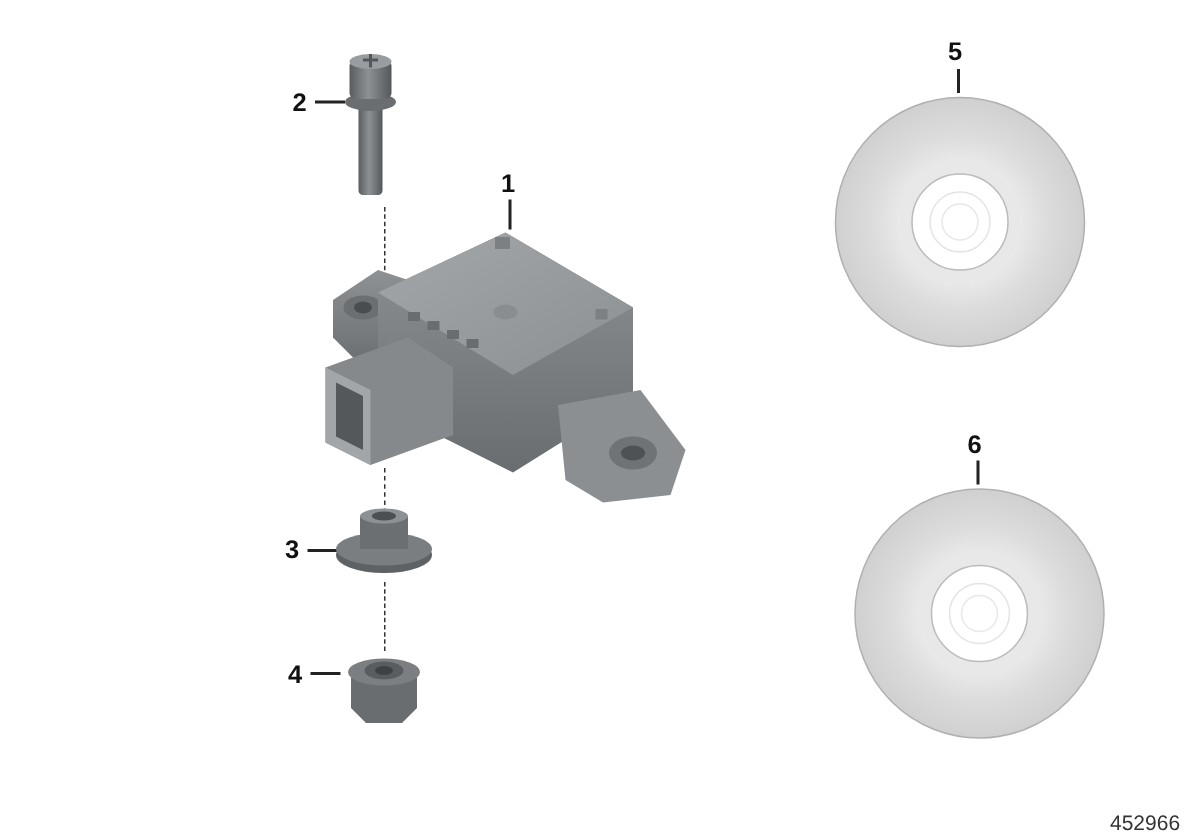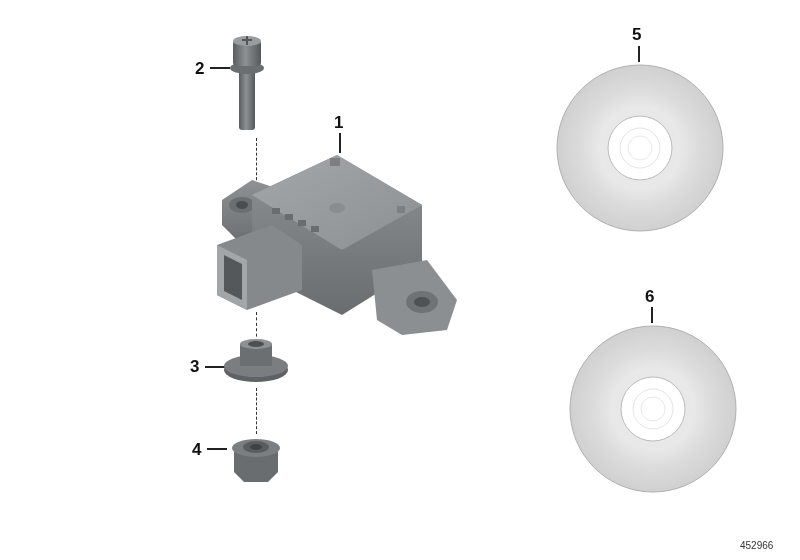--- a/index.html
+++ b/index.html
@@ -1,21 +1,21 @@
 <!DOCTYPE html>
 <html><head>
 <meta charset="utf-8">
 <style>
   html, body { margin:0; padding:0; background:#ffffff; }
   #canvas { position:relative; width:800px; height:560px; background:#fff; overflow:hidden; font-family:"Liberation Sans", sans-serif; }
   .callout { position:absolute; font-weight:bold; font-size:17px; color:#111; line-height:1; }
   .leader { position:absolute; background:#222; }
   .dash { position:absolute; width:0; border-left:1.5px dashed #333; }
   svg.part { position:absolute; overflow:visible; }
-  .figno { position:absolute; font-size:10px; color:#333; }
+  .figno { position:absolute; font-size:14px; color:#333; }
 </style>
 </head>
 <body>
 
 <div id="canvas">
 
   <div class="callout" style="left:195px;top:60px;">2</div>
   <div class="leader" style="left:210px;top:67px;width:20px;height:1.5px;"></div>
   <svg class="part" style="left:228px;top:34px;" width="40" height="100">
     <defs>

